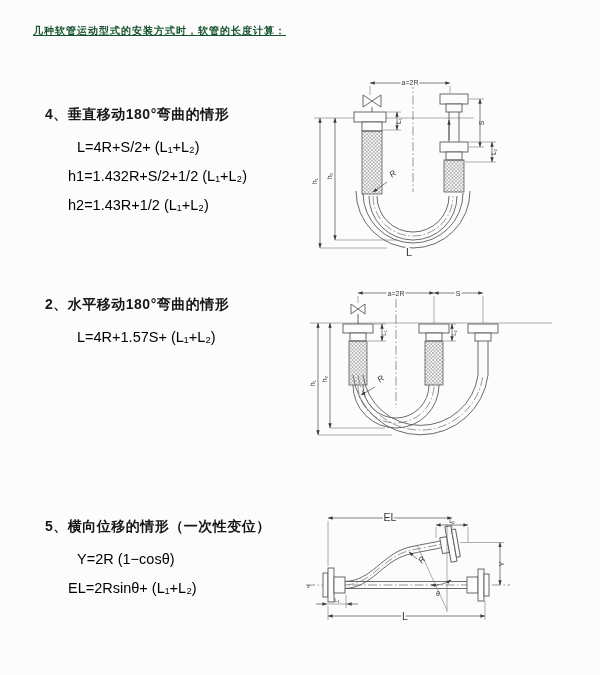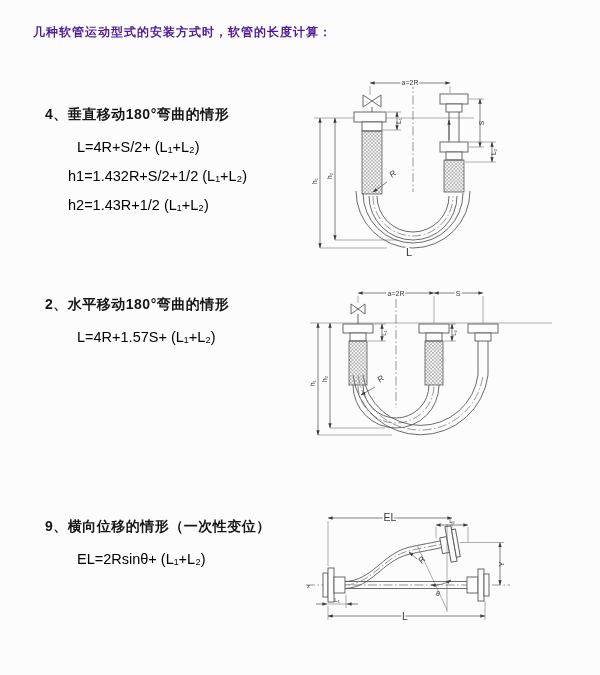--- a/index.html
+++ b/index.html
@@ -5,21 +5,21 @@
   html,body{margin:0;padding:0;}
   body{
     width:600px;height:675px;position:relative;overflow:hidden;
     background:#fcfcfc;
     font-family:"Liberation Sans", sans-serif;
     color:#1a1a1a;
   }
   .abs{position:absolute;}
   .page-title{
     left:33px;top:24px;width:540px;
-    font-size:12px;font-weight:bold;letter-spacing:1px;color:#4c1d95;
+    font-size:10px;font-weight:bold;letter-spacing:1px;color:#14532d;text-decoration:underline;
   }
   .sec-heading{
     font-size:14px;font-weight:bold;letter-spacing:.5px;color:#161616;
     margin:0 0 9px 0;
   }
   .formulas{margin-left:23px;}
   .formula{
     font-size:14.5px;color:#000000;line-height:29px;white-space:nowrap;
   }
   .formula:first-child{margin-left:9px;}
@@ -48,22 +48,23 @@
 </div>
 
 <div class="abs" style="left:45px;top:296px;width:260px;">
   <div class="sec-heading">2、水平移动180°弯曲的情形</div>
   <div class="formulas">
     <div class="formula">L=4R+1.57S+ (L₁+L₂)</div>
   </div>
 </div>
 
 <div class="abs" style="left:45px;top:518px;width:260px;">
-  <div class="sec-heading">9、横向位移的情形（一次性变位）</div>
+  <div class="sec-heading">5、横向位移的情形（一次性变位）</div>
   <div class="formulas">
+    <div class="formula">Y=2R (1−cosθ)</div>
     <div class="formula">EL=2Rsinθ+ (L₁+L₂)</div>
   </div>
 </div>
 
 <svg style="left:302px;top:66px;" width="262" height="196" viewBox="0 0 262 196">
   <defs>
     <pattern id="hatch" width="3.5" height="3.5" patternUnits="userSpaceOnUse">
       <path d="M0,3.5 L3.5,0 M0,0 L3.5,3.5" stroke="#7a7a7a" stroke-width="0.5"></path>
     </pattern>
     <marker id="arr" viewBox="0 0 10 10" refX="9.5" refY="5" markerWidth="7" markerHeight="7" orient="auto-start-reverse">

